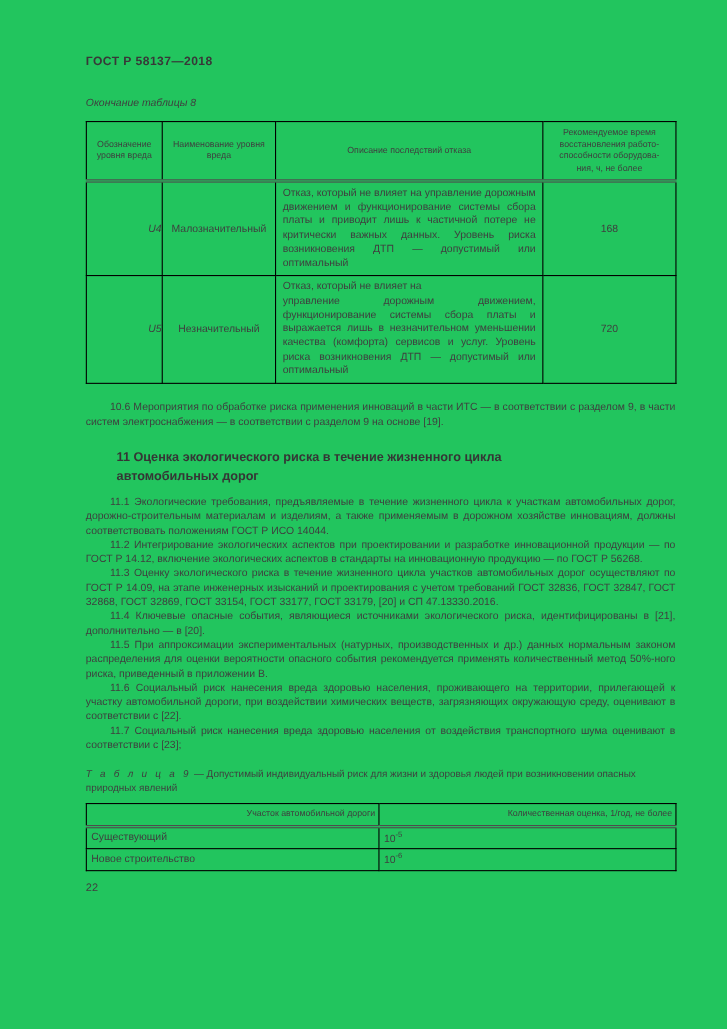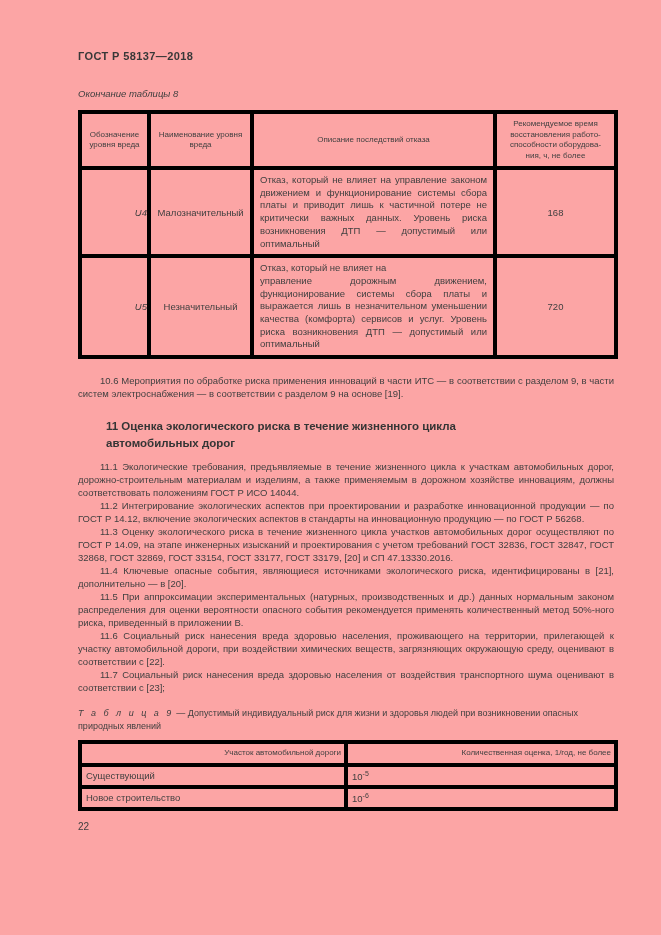--- a/index.html
+++ b/index.html
@@ -1,40 +1,40 @@
 <!DOCTYPE html>
 <html lang="ru"><head>
 <meta charset="utf-8">
 <style>
   * { margin:0; padding:0; box-sizing:border-box; }
   html,body { background:#ffffff; }
   .page {
     position:relative;
     width:661px; height:935px;
-    background:#fca5a5;
+    background:#22c55e;
     overflow:hidden;
     font-family:"Liberation Sans", sans-serif;
     color:#3f3f3f;
   }
   .content {
     position:absolute; left:78px; top:0;
     width:536px;
     padding-top:50px;
   }
   .doc-header {
     font-size:11px; font-weight:bold; letter-spacing:0.4px; color:#383838;
   }
   .t8-caption {
     margin-top:26px;
     font-size:9.5px; font-style:italic;
   }
   table {
     border-collapse:collapse; table-layout:fixed; width:536px;
   }
-  th, td { border:4px solid #000000; }
+  th, td { border:1px solid #000000; }
   thead th {
     font-weight:normal; font-size:8px; line-height:10.5px;
     text-align:center; vertical-align:middle;
     padding:5px 3px;
     border-bottom:3px double #4d4d4d;
     white-space:pre-line;
   }
   .t8 { margin-top:11px; }
   .t8 td { font-size:9.5px; vertical-align:middle; }
   .c-code  { text-align:right; font-style:italic; }
@@ -103,21 +103,21 @@
           <th>Рекомендуемое время
 восстановления работо-
 способности оборудова-
 ния, ч, не более</th>
         </tr>
       </thead>
       <tbody>
         <tr class="row-u4">
           <td class="c-code">U4</td>
           <td class="c-name">Малозначительный</td>
-          <td class="c-desc">Отказ, который не влияет на управление законом движением и функционирование системы сбора платы и приводит лишь к частичной потере не критически важных данных. Уровень риска возникновения ДТП — допустимый или оптимальный</td>
+          <td class="c-desc">Отказ, который не влияет на управление дорожным движением и функционирование системы сбора платы и приводит лишь к частичной потере не критически важных данных. Уровень риска возникновения ДТП — допустимый или оптимальный</td>
           <td class="c-time">168</td>
         </tr>
         <tr class="row-u5">
           <td class="c-code">U5</td>
           <td class="c-name">Незначительный</td>
           <td class="c-desc">Отказ, который не влияет на
 управление дорожным движением, функционирование системы сбора платы и выражается лишь в незначительном уменьшении качества (комфорта) сервисов и услуг. Уровень риска возникновения ДТП — допустимый или оптимальный</td>
           <td class="c-time">720</td>
         </tr>
       </tbody>

